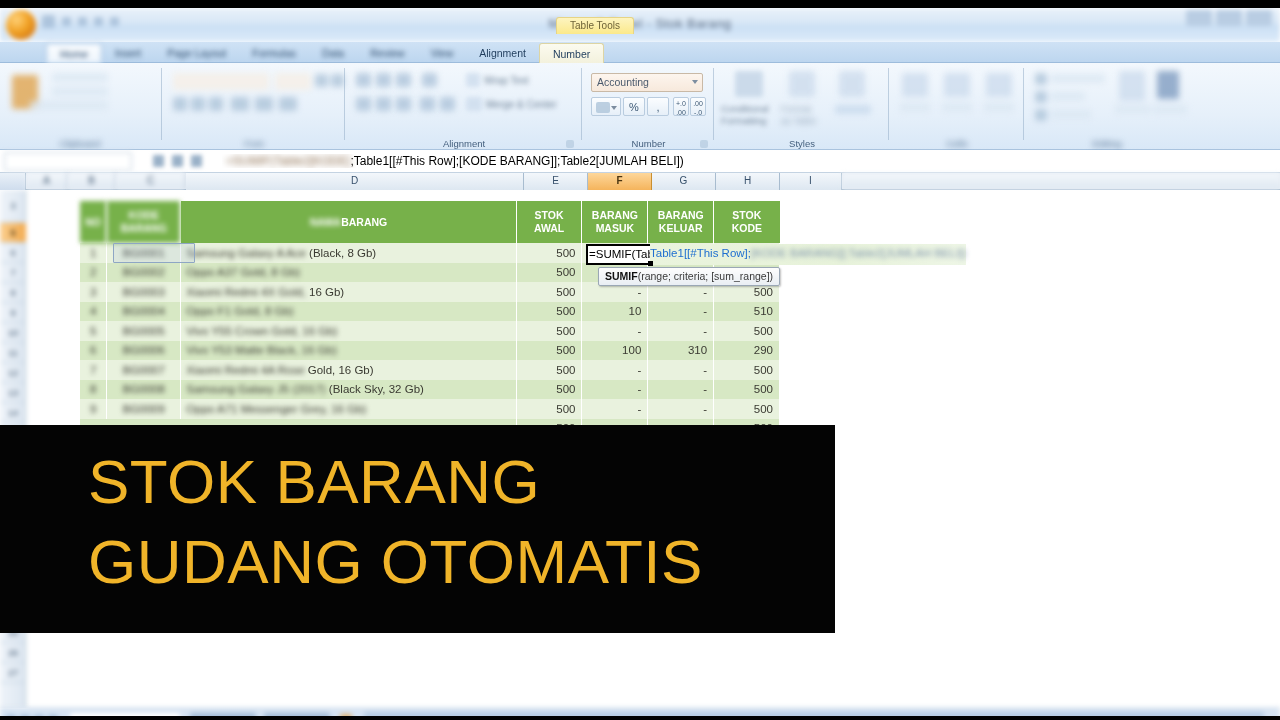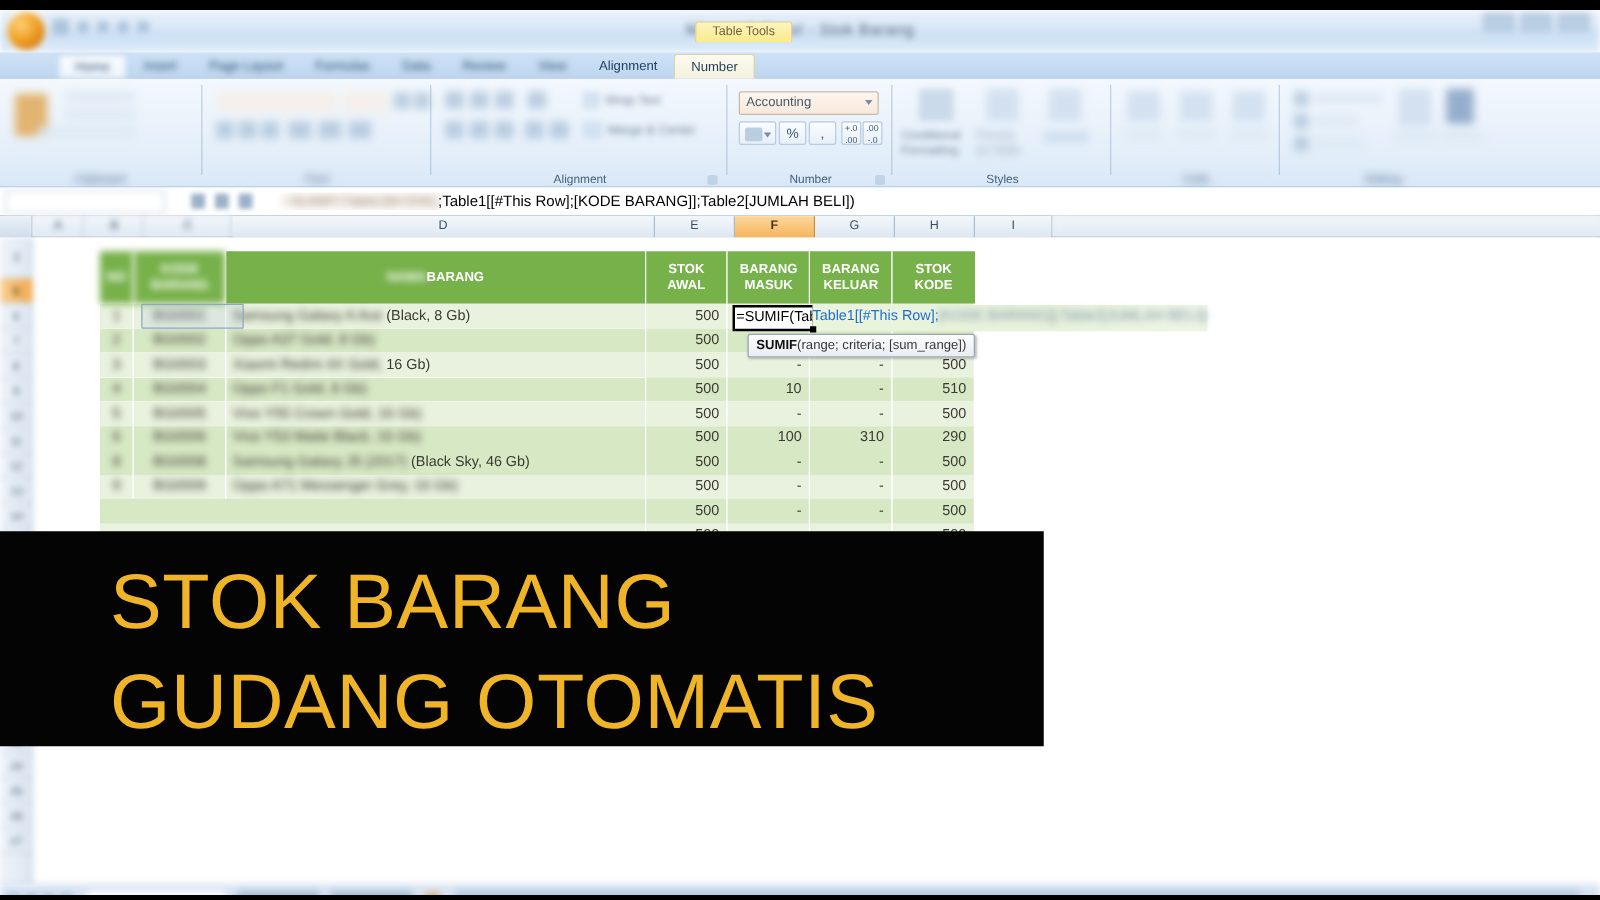--- a/index.html
+++ b/index.html
@@ -194,21 +194,21 @@
   
   .sheettabs {
     position:relative; height:21px;
     background:linear-gradient(to bottom,#dce8f6,#c6d9ee);
     border-top:1px solid #a9c0d8; filter:blur(2.8px);
   }
   .sb-ph { position:absolute; background:#96b2d0; border-radius:2px; opacity:.8; }
 
   
   .overlay {
-    position:absolute; left:0; top:425px; width:835px; height:172px;
+    position:absolute; left:0; top:425px; width:835px; height:208px;
     background:#040404; z-index:30;
   }
   .ov-line {
     color:#f0b429; font-family:"Liberation Sans", sans-serif;
     font-weight:normal; font-size:62px; letter-spacing:.5px;
     line-height:78px; white-space:nowrap;
   }
   #ovl1 { position:absolute; left:88px; top:18px; }
   #ovl2 { position:absolute; left:88px; top:98px; }
 </style>
@@ -496,25 +496,34 @@
         <tr class="r-even">
           <td class="tcell ctr blurtext">6</td>
           <td class="tcell ctr blurtext">BG0006</td>
           <td class="tcell name"><span class="blurtext" style="display:inline-block">Vivo Y53 Matte Black,</span> <span class="blurtext" style="display:inline-block">16 Gb)</span></td>
           <td class="tcell num">500</td>
           <td class="tcell num">100</td>
           <td class="tcell num">310</td>
           <td class="tcell num">290</td>
         </tr>
 
+        <tr class="r-odd">
+          <td class="tcell ctr blurtext">7</td>
+          <td class="tcell ctr blurtext">BG0007</td>
+          <td class="tcell name"><span class="blurtext" style="display:inline-block">Xiaomi Redmi 4A Rose</span> <span>Gold, 16 Gb)</span></td>
+          <td class="tcell num">500</td>
+          <td class="tcell num">-</td>
+          <td class="tcell num">-</td>
+          <td class="tcell num">500</td>
+        </tr>
 
         <tr class="r-even">
           <td class="tcell ctr blurtext">8</td>
           <td class="tcell ctr blurtext">BG0008</td>
-          <td class="tcell name"><span class="blurtext" style="display:inline-block">Samsung Galaxy J5 (2017)</span> <span>(Black Sky, 46 Gb)</span></td>
+          <td class="tcell name"><span class="blurtext" style="display:inline-block">Samsung Galaxy J5 (2017)</span> <span>(Black Sky, 32 Gb)</span></td>
           <td class="tcell num">500</td>
           <td class="tcell num">-</td>
           <td class="tcell num">-</td>
           <td class="tcell num">500</td>
         </tr>
 
         <tr class="r-odd">
           <td class="tcell ctr blurtext">9</td>
           <td class="tcell ctr blurtext">BG0009</td>
           <td class="tcell name"><span class="blurtext" style="display:inline-block">Oppo A71 Messenger Grey,</span> <span class="blurtext" style="display:inline-block">16 Gb)</span></td>

